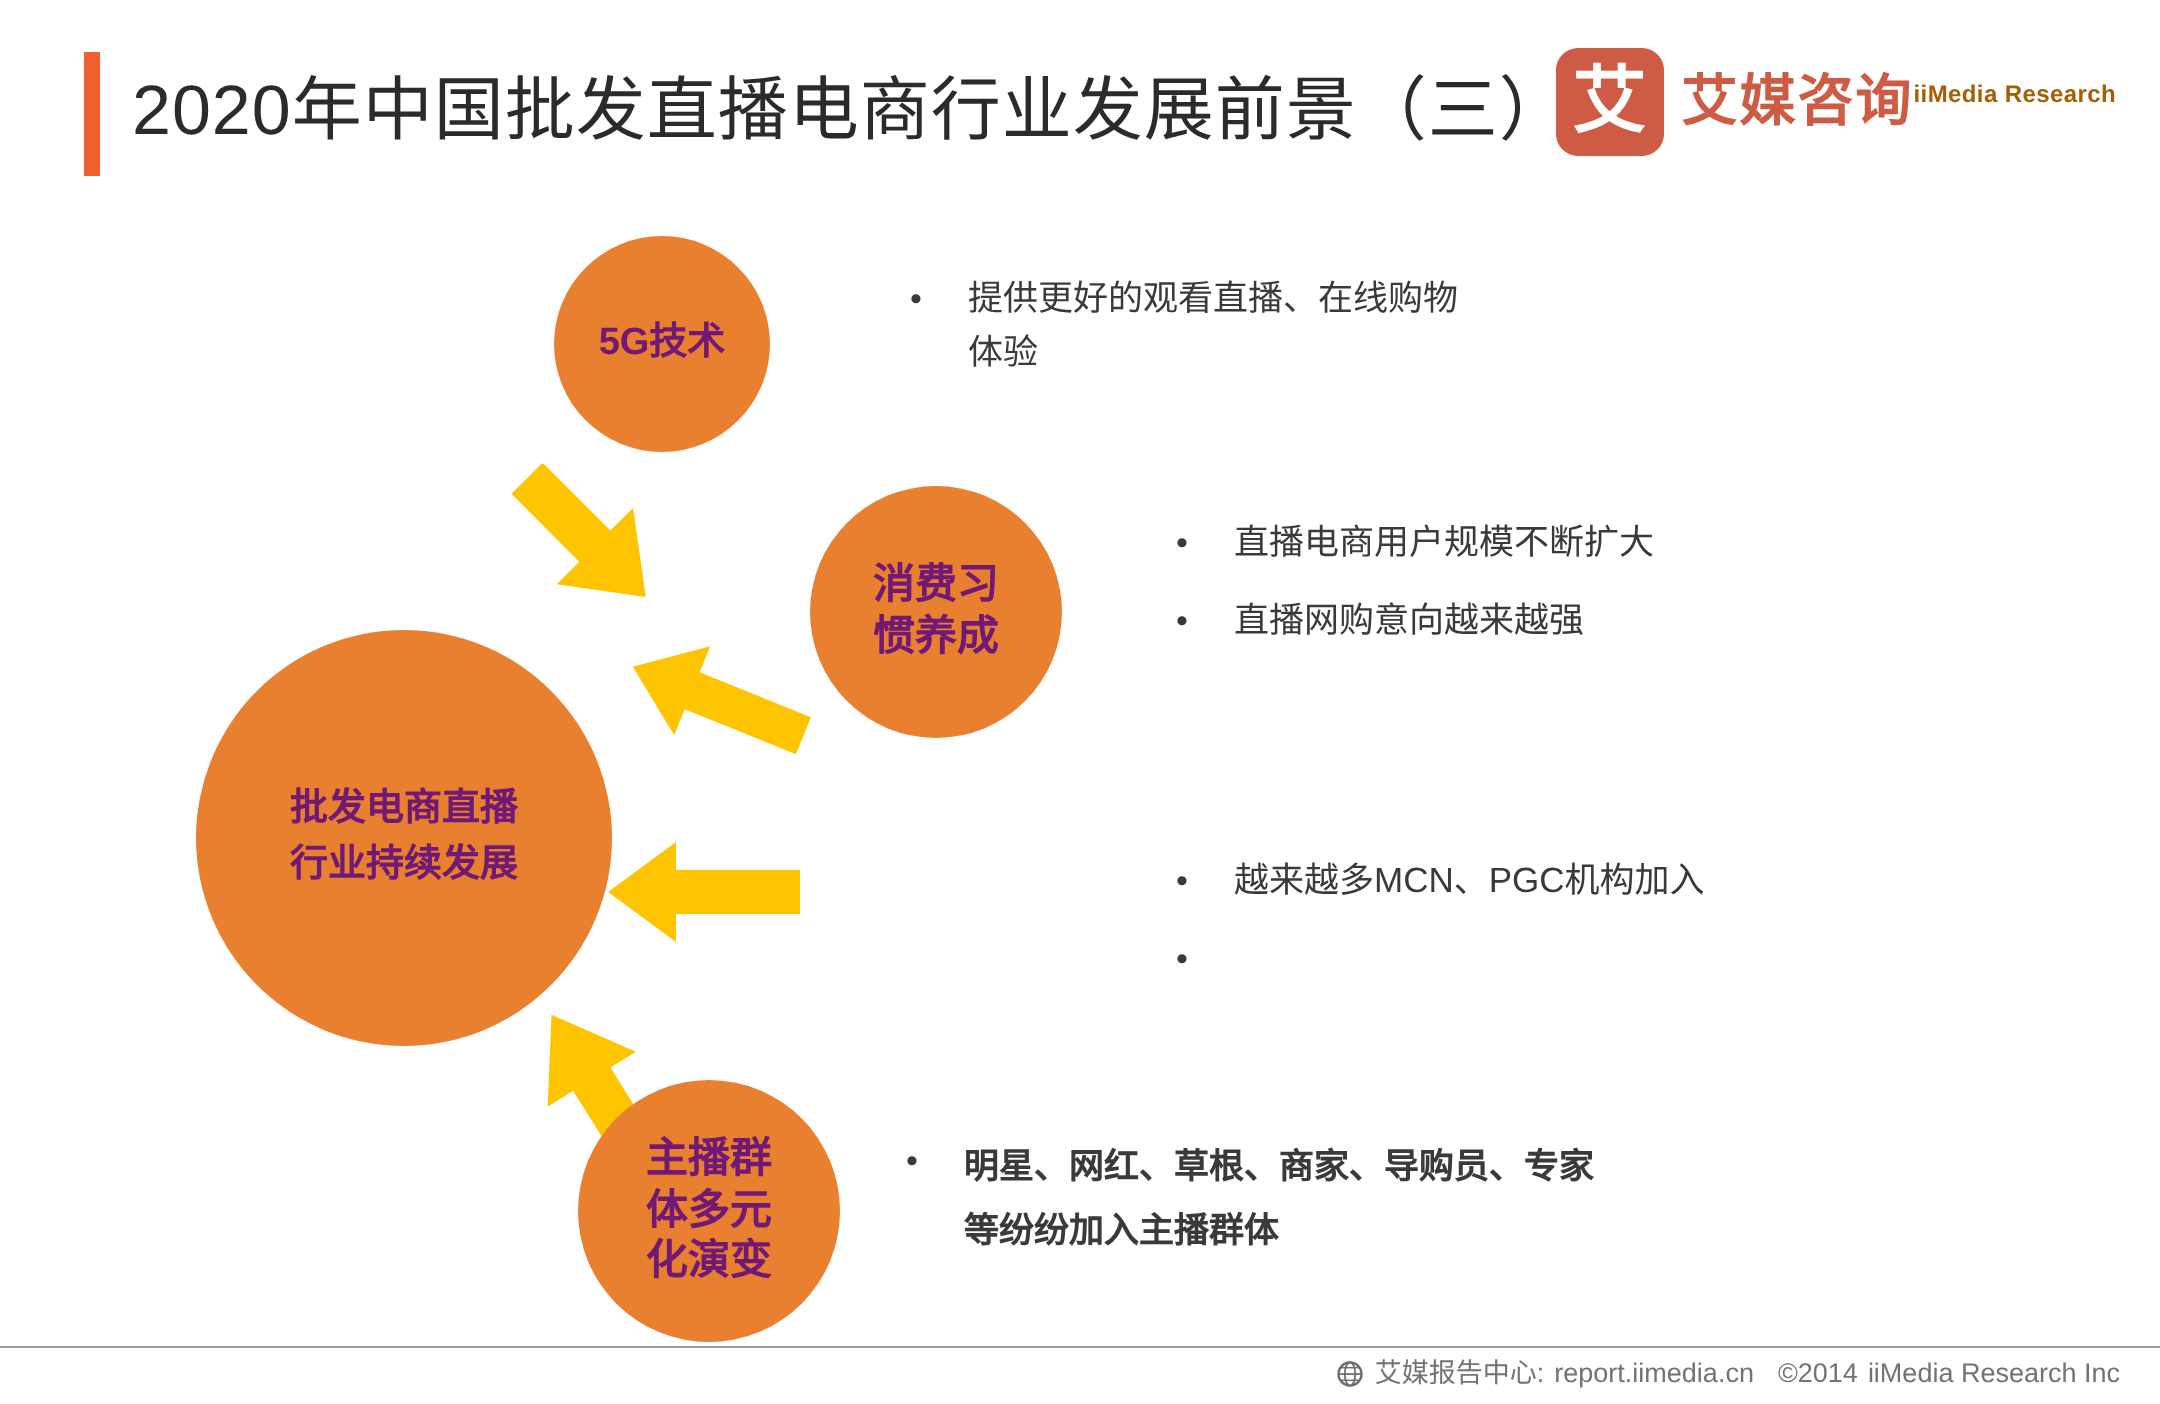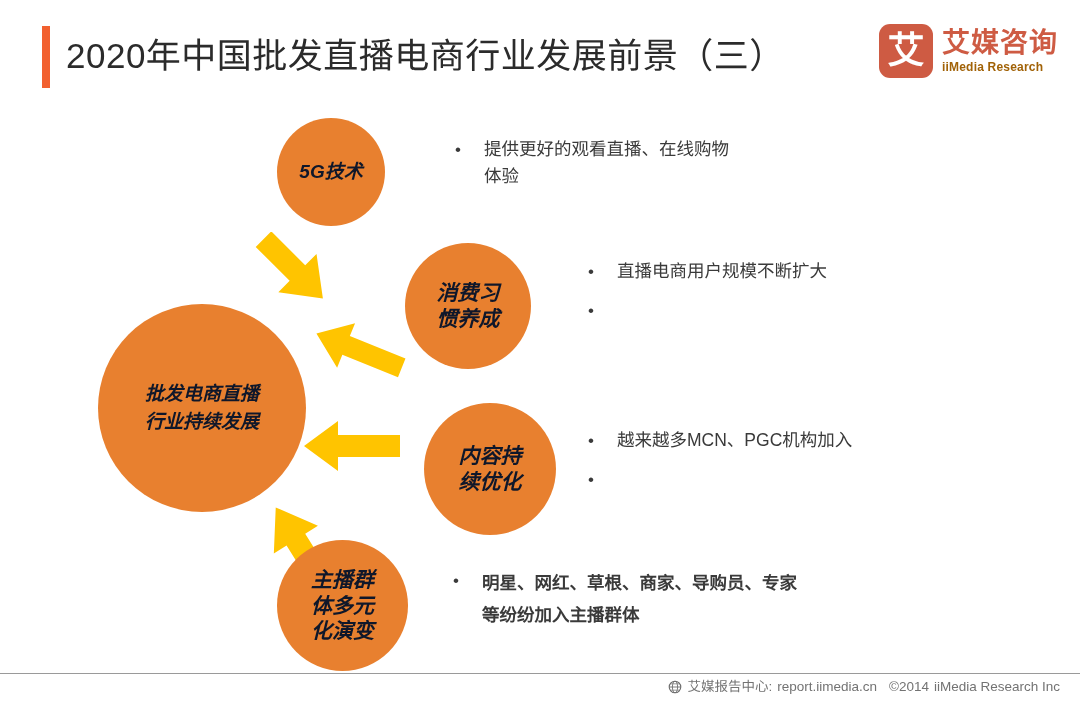--- a/index.html
+++ b/index.html
@@ -74,21 +74,21 @@
     align-items: center;
     justify-content: center;
     color: #ffffff;
     font-size: 37px;
     font-weight: 700;
     line-height: 1;
     padding-bottom: 2px;
   }
   .logo-words {
     display: flex;
-    flex-direction: column;
+    flex-direction: row;
     justify-content: center;
     line-height: 1;
   }
   .logo-cn {
     font-size: 28px;
     font-weight: 700;
     color: #CE5B43;
     letter-spacing: 1px;
   }
   .logo-en {
@@ -101,34 +101,33 @@
 
   
   .circle {
     position: absolute;
     border-radius: 50%;
     background: #E8802F;
     display: flex;
     align-items: center;
     justify-content: center;
     text-align: right;
-    color: #0f172a;
+    color: #701a75;
     font-weight: 700;
     box-sizing: border-box;
-    font-style: italic;
   }
   .circle .c-label {
     display: block;
     line-height: 1.22;
     white-space: pre-line;
   }
 
   .circle-hub {
     left: 98px;
-    top: 304px;
+    top: 315px;
     width: 208px;
     height: 208px;
   }
   .circle-hub .c-label {
     font-size: 19px;
     line-height: 1.45;
   }
 
   .circle-5g {
     left: 277px;
@@ -148,21 +147,21 @@
 
   .circle-content {
     left: 424px;
     top: 403px;
     width: 132px;
     height: 132px;
   }
   .circle-content .c-label { font-size: 21px; }
 
   .circle-anchor {
-    left: 277px;
+    left: 289px;
     top: 540px;
     width: 131px;
     height: 131px;
   }
   .circle-anchor .c-label { font-size: 21px; }
 
   
   .arrow {
     position: absolute;
   }
@@ -292,24 +291,20 @@
 
   <div class="circle circle-5g">
     <span class="c-label">5G技术</span>
   </div>
 
   <div class="circle circle-habit">
     <span class="c-label">消费习
 惯养成</span>
   </div>
 
-  <div class="circle circle-content">
-    <span class="c-label">内容持
-续优化</span>
-  </div>
 
   <div class="circle circle-anchor">
     <span class="c-label">主播群
 体多元
 化演变</span>
   </div>
 
   <div class="bullets bullets-5g">
     <div class="bullet-row">
       <span class="bullet-dot">•</span>
@@ -318,20 +313,21 @@
     </div>
   </div>
 
   <div class="bullets bullets-habit">
     <div class="bullet-row">
       <span class="bullet-dot">•</span>
       <span class="bullet-text">直播电商用户规模不断扩大</span>
     </div>
     <div class="bullet-row">
       <span class="bullet-dot">•</span>
+      <span class="bullet-text">直播网购意向越来越强</span>
     </div>
   </div>
 
   <div class="bullets bullets-content">
     <div class="bullet-row">
       <span class="bullet-dot">•</span>
       <span class="bullet-text">越来越多MCN、PGC机构加入</span>
     </div>
     <div class="bullet-row">
       <span class="bullet-dot">•</span>

